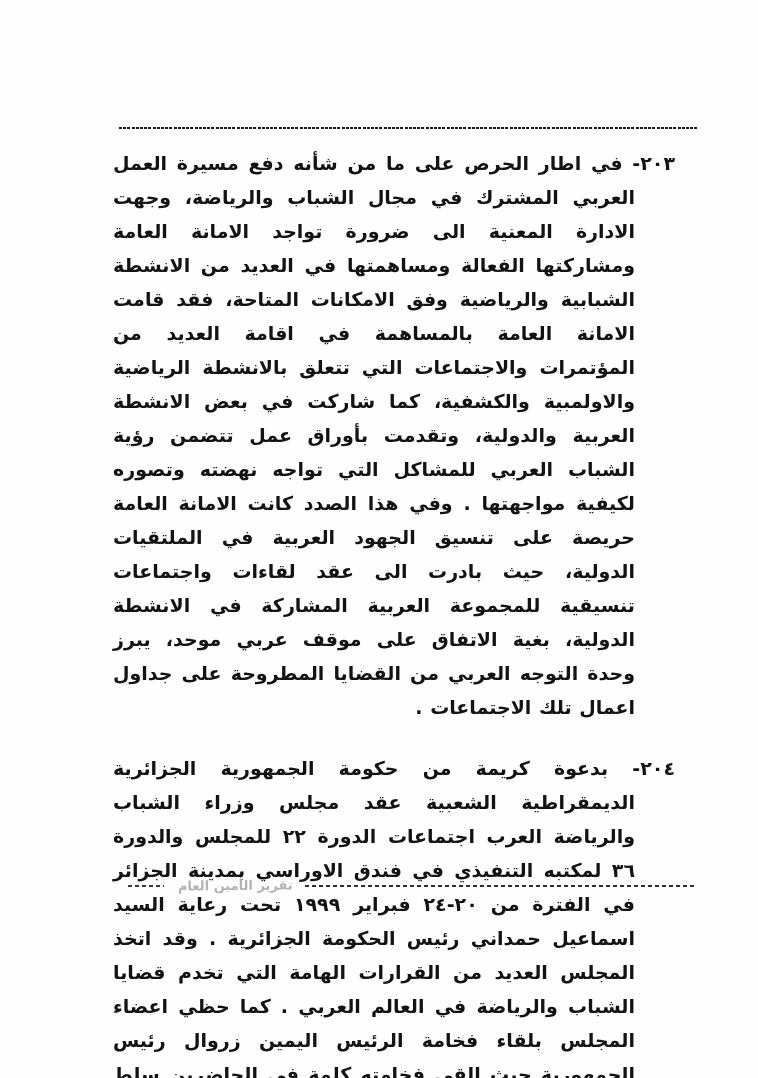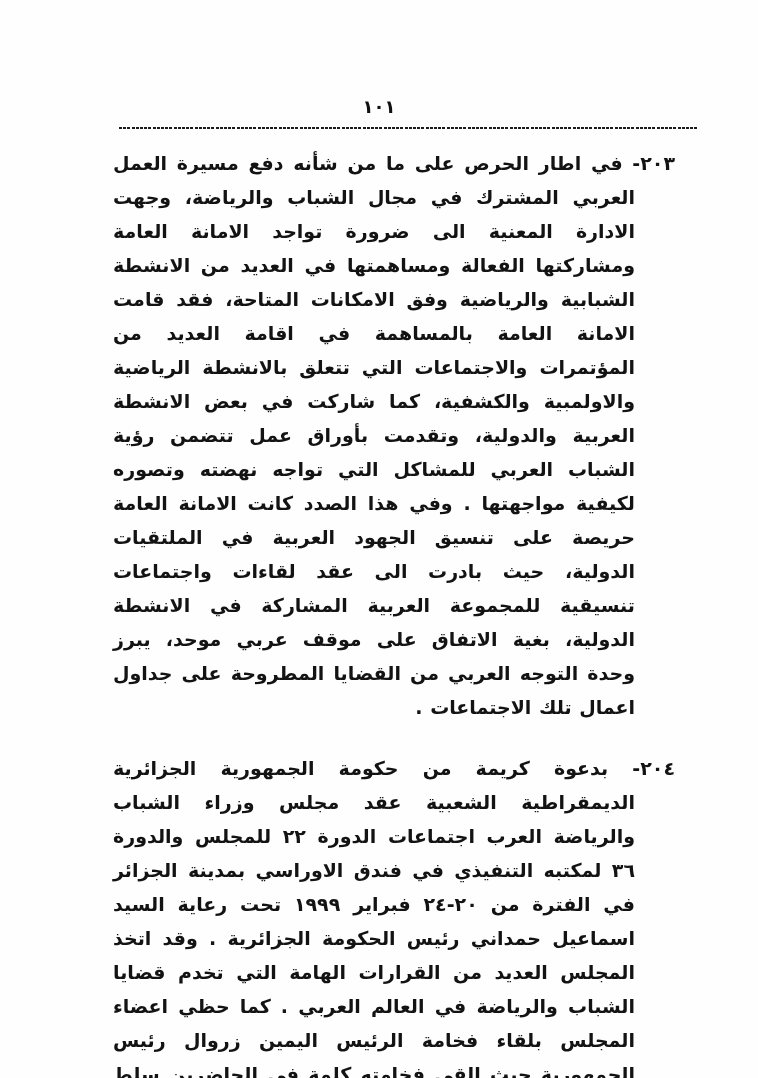--- a/index.html
+++ b/index.html
@@ -88,26 +88,30 @@
     flex: 1;
     height: 2px;
     background: repeating-linear-gradient(90deg, #2e2e2e 0 4px, rgba(0,0,0,0) 4px 7px);
   }
 </style>
 </head>
 <body>
 
 <div class="page">
 
-  <div class="page-number">١٠١</div>
 
   <div class="header-rule"></div>
 
   <div class="content">
 
     <p class="para"><span class="para-num">٢٠٣-</span> <span>في اطار الحرص على ما من شأنه دفع مسيرة العمل العربي المشترك في مجال الشباب والرياضة، وجهت الادارة المعنية الى ضرورة تواجد الامانة العامة ومشاركتها الفعالة ومساهمتها في العديد من الانشطة الشبابية والرياضية وفق الامكانات المتاحة، فقد قامت الامانة العامة بالمساهمة في اقامة العديد من المؤتمرات والاجتماعات التي تتعلق بالانشطة الرياضية والاولمبية والكشفية، كما شاركت في بعض الانشطة العربية والدولية، وتقدمت بأوراق عمل تتضمن رؤية الشباب العربي للمشاكل التي تواجه نهضته وتصوره لكيفية مواجهتها . وفي هذا الصدد كانت الامانة العامة حريصة على تنسيق الجهود العربية في الملتقيات الدولية، حيث بادرت الى عقد لقاءات واجتماعات تنسيقية للمجموعة العربية المشاركة في الانشطة الدولية، بغية الاتفاق على موقف عربي موحد، يبرز وحدة التوجه العربي من القضايا المطروحة على جداول اعمال تلك الاجتماعات .</span></p>
 
     <p class="para"><span class="para-num">٢٠٤-</span> <span>بدعوة كريمة من حكومة الجمهورية الجزائرية الديمقراطية الشعبية عقد مجلس وزراء الشباب والرياضة العرب اجتماعات الدورة ٢٢ للمجلس والدورة ٣٦ لمكتبه التنفيذي في فندق الاوراسي بمدينة الجزائر في الفترة من ٢٠-٢٤ فبراير ١٩٩٩ تحت رعاية السيد اسماعيل حمداني رئيس الحكومة الجزائرية . وقد اتخذ المجلس العديد من القرارات الهامة التي تخدم قضايا الشباب والرياضة في العالم العربي . كما حظي اعضاء المجلس بلقاء فخامة الرئيس اليمين زروال رئيس الجمهورية حيث القى فخامته كلمة في الحاضرين سلط فيها الضوء على أهمية الرياضة في النهوض بالشباب</span></p>
 
   </div>
 
+  <div class="footer">
+    <div class="dash-short"></div>
+    <div class="footer-label">تقرير الأمين العام</div>
+    <div class="dash-long"></div>
+  </div>
 
 </div>
 
 </body></html>

